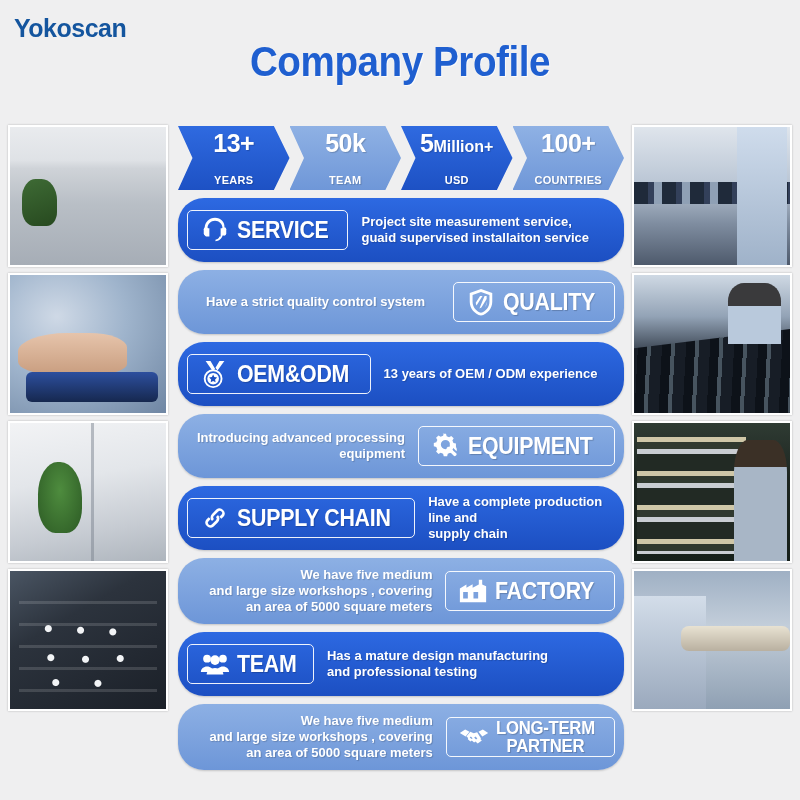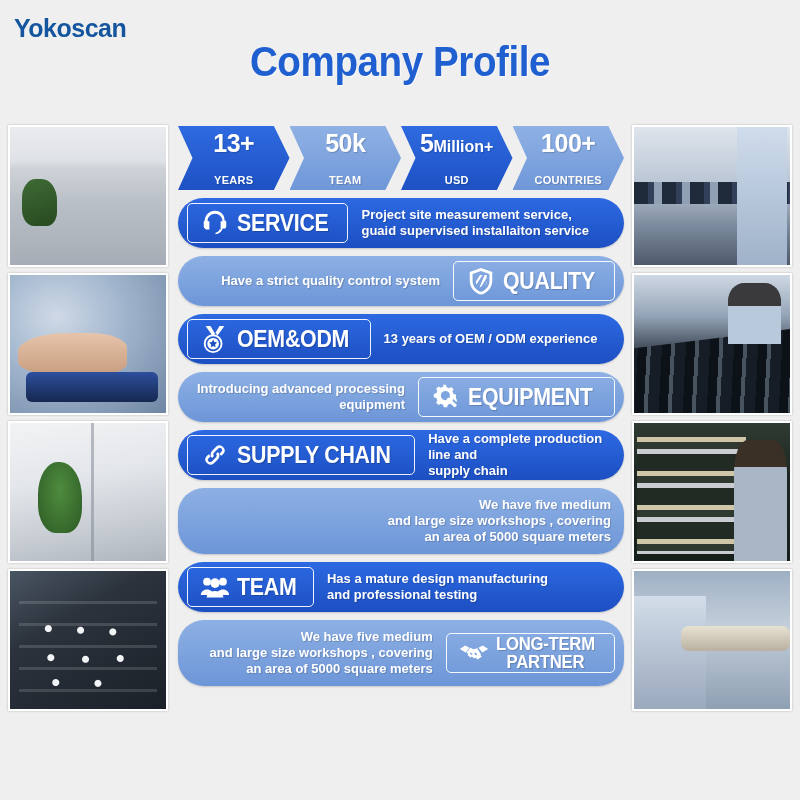--- a/index.html
+++ b/index.html
@@ -217,21 +217,21 @@
     font-size: 11px;
     font-weight: bold;
     margin-top: 18px;
     letter-spacing: 0.3px;
     text-shadow: 1px 1px 1px rgba(0,0,0,0.18);
   }
 
   
   .row {
     position: relative;
-    height: 50px;
+    height: 64px;
     margin-top: 8px;
     border-radius: 26px;
     display: flex;
     align-items: center;
     box-shadow: 0 1px 2px rgba(0,0,0,0.18);
   }
   .row.dark  { background: linear-gradient(180deg,#2d69e2 0%, #1c4fc2 100%); }
   .row.light { background: linear-gradient(180deg,#8db0e4 0%, #6d96d8 100%); }
   .row.tall { height: 66px; }
 
@@ -265,21 +265,21 @@
     flex: 1 1 auto;
     color: #ffffff;
     font-size: 13px;
     font-weight: bold;
     line-height: 1.22;
     padding: 0 13px;
     text-shadow: 1px 1px 1px rgba(0,0,0,0.18);
   }
   .desc.align-left  { text-align: left; }
   .desc.align-right { text-align: right; }
-  .desc.align-center{ text-align: right; }
+  .desc.align-center{ text-align: center; }
 
   .icon {
     width: 30px; height: 30px;
     flex: 0 0 auto;
     display: flex; align-items: center; justify-content: center;
   }
   .icon svg { width: 100%; height: 100%; fill: #ffffff; }
 </style>
 </head>
 <body>
@@ -387,20 +387,28 @@
             </span>
             <span class="badge-text">SUPPLY CHAIN</span>
           </div>
           <div class="desc align-left" style="white-space: pre-line;">Have a complete production line and
 supply chain</div>
         </div>
         <div class="row light tall">
           <div class="desc align-right" style="white-space: pre-line;">We have five medium
 and large size workshops , covering
 an area of 5000 square meters</div>
+          <div class="badge right-badge">
+            <span class="icon">
+              <svg viewBox="0 0 32 32">
+                <path d="M2 13.2 9 9v3.6l6.6-3.9v3.9L22.2 9v-5h3.6v5L30 11v17H2V13.2zM5.5 17v7h5v-7h-5zm11 0v7h5v-7h-5z"></path>
+              </svg>
+            </span>
+            <span class="badge-text">FACTORY</span>
+          </div>
         </div>
         <div class="row dark">
           <div class="badge left-badge">
             <span class="icon">
               <svg viewBox="0 0 34 26">
                 <circle cx="8" cy="7" r="4.4"></circle>
                 <circle cx="26" cy="7" r="4.4"></circle>
                 <circle cx="17" cy="8.6" r="5.4"></circle>
                 <path d="M1 22c0-3.6 3.1-6.3 7-6.3s7 2.7 7 6.3H1zm18 0c0-3.6 3.1-6.3 7-6.3s7 2.7 7 6.3H19z"></path>
                 <path d="M7.5 25c0-4.3 4.2-7.6 9.5-7.6s9.5 3.3 9.5 7.6h-19z"></path>

